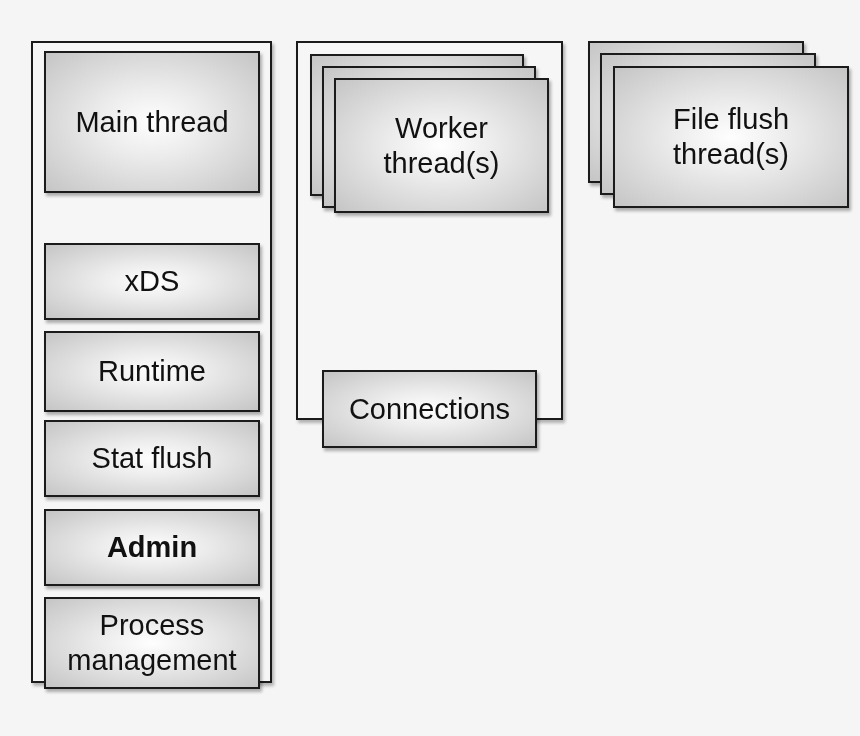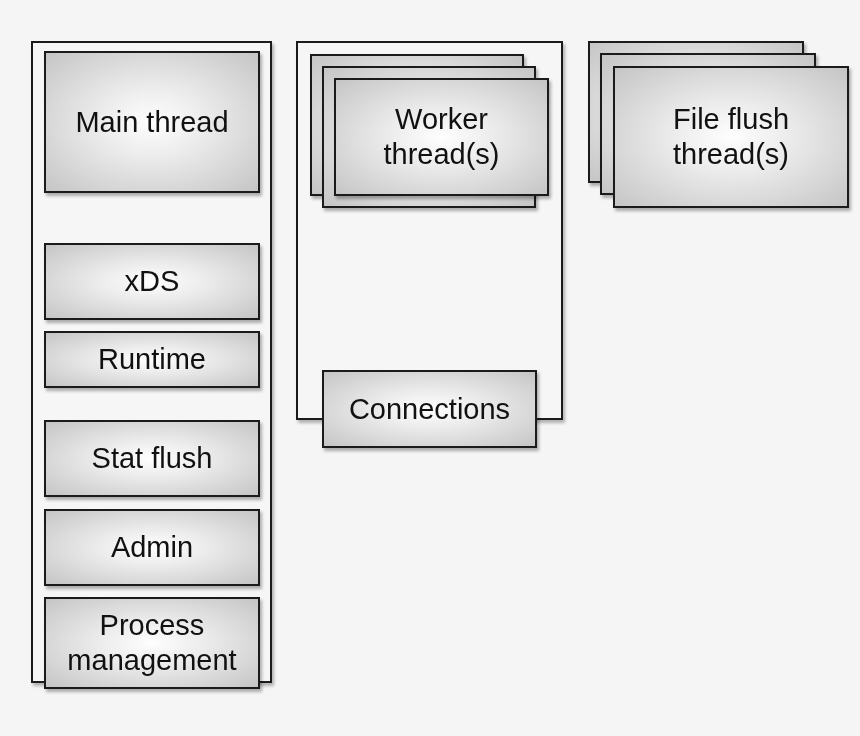--- a/index.html
+++ b/index.html
@@ -39,29 +39,29 @@
     justify-content: center;
     text-align: center;
     color: var(--text);
     font-size: 29px;
     line-height: 1.2;
   }
   
   .group-main        { left: 31px;  top: 41px;  width: 241px; height: 642px; }
   .box-main-thread   { left: 44px;  top: 51px;  width: 216px; height: 142px; padding: 0 6px; }
   .box-xds           { left: 44px;  top: 243px; width: 216px; height: 77px; }
-  .box-runtime       { left: 44px;  top: 331px; width: 216px; height: 57px; }
+  .box-runtime       { left: 44px;  top: 331px; width: 216px; height: 81px; }
   .box-stat-flush    { left: 44px;  top: 420px; width: 216px; height: 77px; text-align: center; }
-  .box-admin         { left: 44px;  top: 509px; width: 216px; height: 77px; }
+  .box-admin         { left: 44px;  top: 509px; width: 216px; height: 77px; font-weight: bold; }
   .box-process-mgmt  { left: 44px;  top: 597px; width: 216px; height: 92px; padding: 0 12px; }
   
   .group-worker      { left: 296px; top: 41px;  width: 267px; height: 379px; }
   .worker-back       { left: 310px; top: 54px;  width: 214px; height: 142px; }
   .worker-mid        { left: 322px; top: 66px;  width: 214px; height: 142px; }
-  .worker-front      { left: 334px; top: 78px;  width: 215px; height: 118px; padding: 0 32px; }
+  .worker-front      { left: 334px; top: 78px;  width: 215px; height: 135px; padding: 0 32px; }
   .box-listeners     { left: 322px; top: 243px; width: 215px; height: 76px; }
   .box-connections   { left: 322px; top: 330px; width: 215px; height: 78px; margin-top: 40px; }
   
   .file-back         { left: 588px; top: 41px;  width: 216px; height: 142px; }
   .file-mid          { left: 600px; top: 53px;  width: 216px; height: 142px; }
   .file-front        { left: 613px; top: 66px;  width: 236px; height: 142px; padding: 0 28px; }
 </style>
 </head>
 <body>
 

